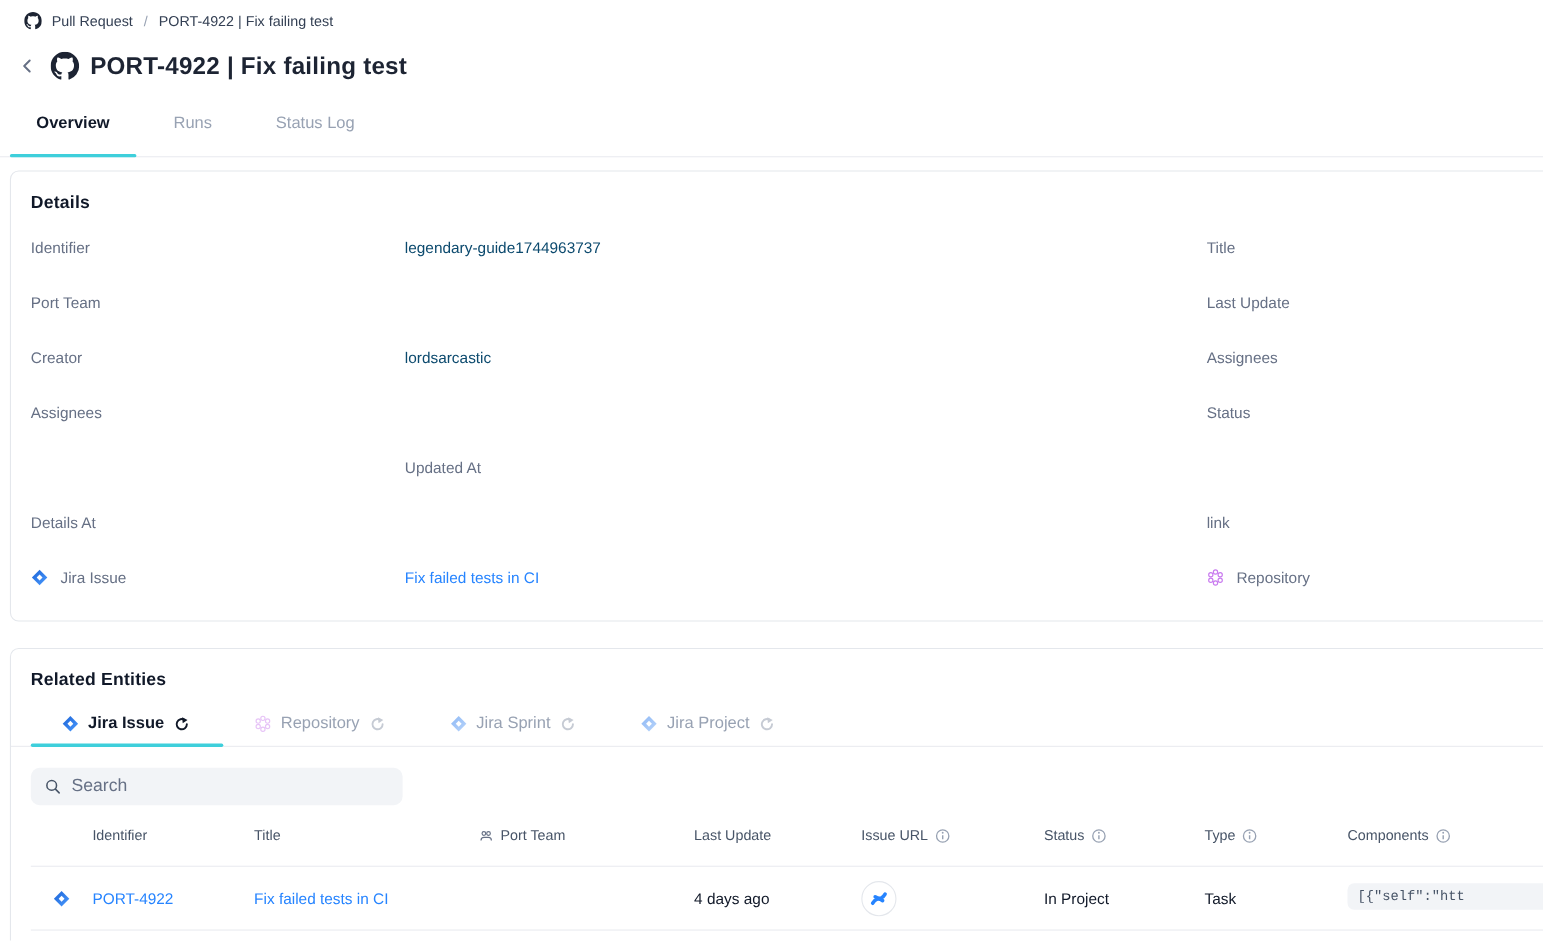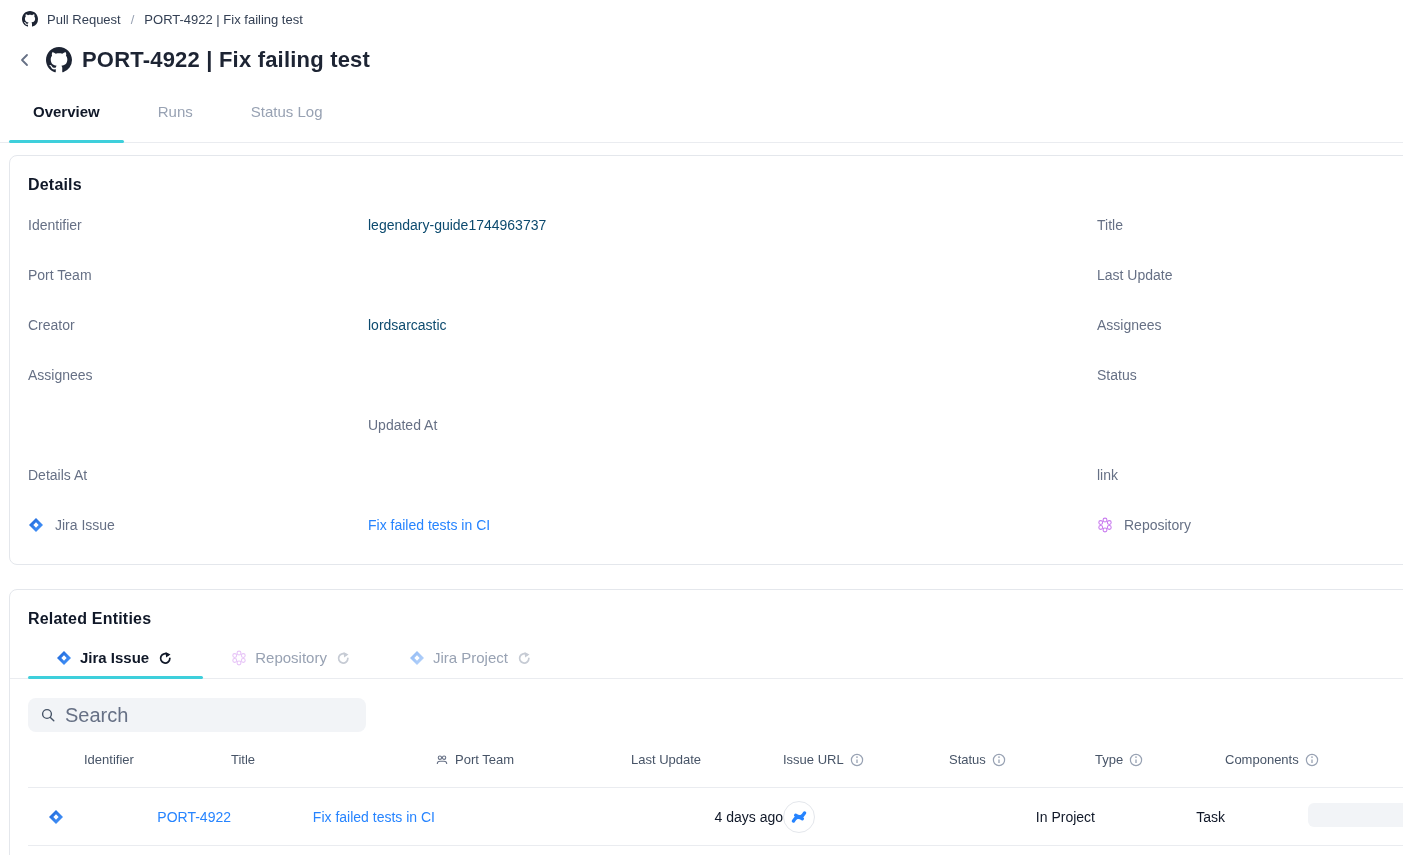--- a/index.html
+++ b/index.html
@@ -41,31 +41,31 @@
   .rel-tabs { display:flex; margin-top:13px; border-bottom:1px solid #eaecf0; padding-left:18px; }
   .rel-tab { display:flex; align-items:center; gap:8px; padding:8px 32px 12px 28px; font-size:15px; color:#98a2b3; cursor:pointer; position:relative; }
   .rel-tab.active { color:#101828; font-weight:600; }
   .rel-tab.active::after { content:""; position:absolute; left:0; right:0; bottom:-1px; height:3px; background:#3ecfdb; border-radius:2px; }
   .rel-tab .explore { color:#c6cbd4; display:flex; }
   .rel-tab.active .explore { color:#101828; }
 
   
   .search-box { margin:19px 0 0 18px; width:338px; height:34px; background:#f2f4f7; border-radius:8px;
     display:flex; align-items:center; gap:9px; padding:0 12px; cursor:text; }
-  .search-box input { border:none; outline:none; background:transparent; font-size:20px; color:#101828; width:100%;
+  .search-box input { border:none; outline:none; background:transparent; font-size:16px; color:#101828; width:100%;
     font-family:"Liberation Sans", sans-serif; }
   .search-box input::placeholder { color:#667085; }
 
   
   .table { margin-left:18px; }
   .thead, .trow { display:grid; grid-template-columns:56px 147px 204px 196px 152px 166px 146px 130px 1fr; align-items:center; }
   .thead { height:56px; border-bottom:1px solid #eaecf0; }
   .th { font-size:13px; color:#475467; display:flex; align-items:center; gap:6px; cursor:pointer; }
   .trow { height:58px; border-bottom:1px solid #eaecf0; }
-  .td { font-size:14px; color:#101828;text-align:right; }
+  .td { font-size:14px; color:#101828; }
   .td.link { color:#2684ff; cursor:pointer; }
   .td-icon { display:flex; justify-content:center; }
   .badge-circle { width:32px; height:32px; border:1px solid #e4e7ec; border-radius:50%;
     display:flex; align-items:center; justify-content:center; background:#fff; }
   .code-pill { display:inline-block; background:#f2f4f7; border-radius:6px; padding:5px 9px;
     font-family:"Liberation Mono", monospace; font-size:12.5px; color:#475467; white-space:nowrap; width:200px; overflow:hidden; }
 
   .icon16 { width:16px; height:16px; flex:none; }
   .icon14 { width:14px; height:14px; flex:none; }
 </style>
@@ -223,20 +223,31 @@
       <span class="explore">
         <svg class="icon14" viewBox="0 0 16 16">
             <use href="#explore-arrow"></use>
           </svg>
       </span>
     </div>
     <div class="rel-tab">
       <svg class="icon16" viewBox="0 0 24 24">
           <use href="#jira-diamond-light"></use>
         </svg>
+      <span>Jira Sprint</span>
+      <span class="explore">
+        <svg class="icon14" viewBox="0 0 16 16">
+            <use href="#explore-arrow"></use>
+          </svg>
+      </span>
+    </div>
+    <div class="rel-tab">
+      <svg class="icon16" viewBox="0 0 24 24">
+          <use href="#jira-diamond-light"></use>
+        </svg>
       <span>Jira Project</span>
       <span class="explore">
         <svg class="icon14" viewBox="0 0 16 16">
             <use href="#explore-arrow"></use>
           </svg>
       </span>
     </div>
   </div>
 
   <div class="search-box">

